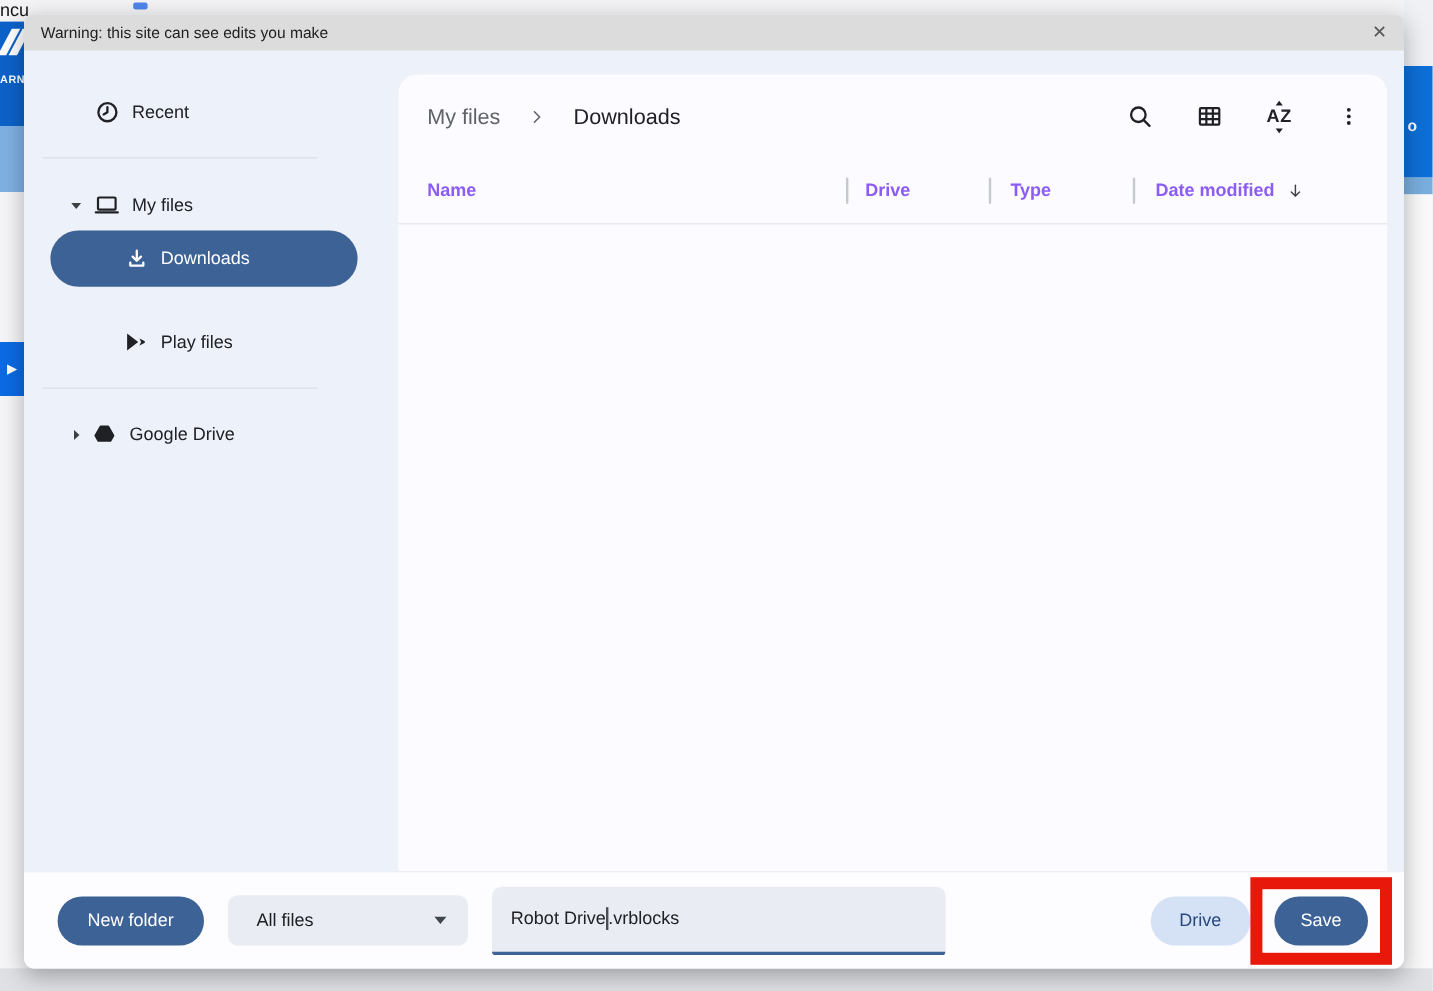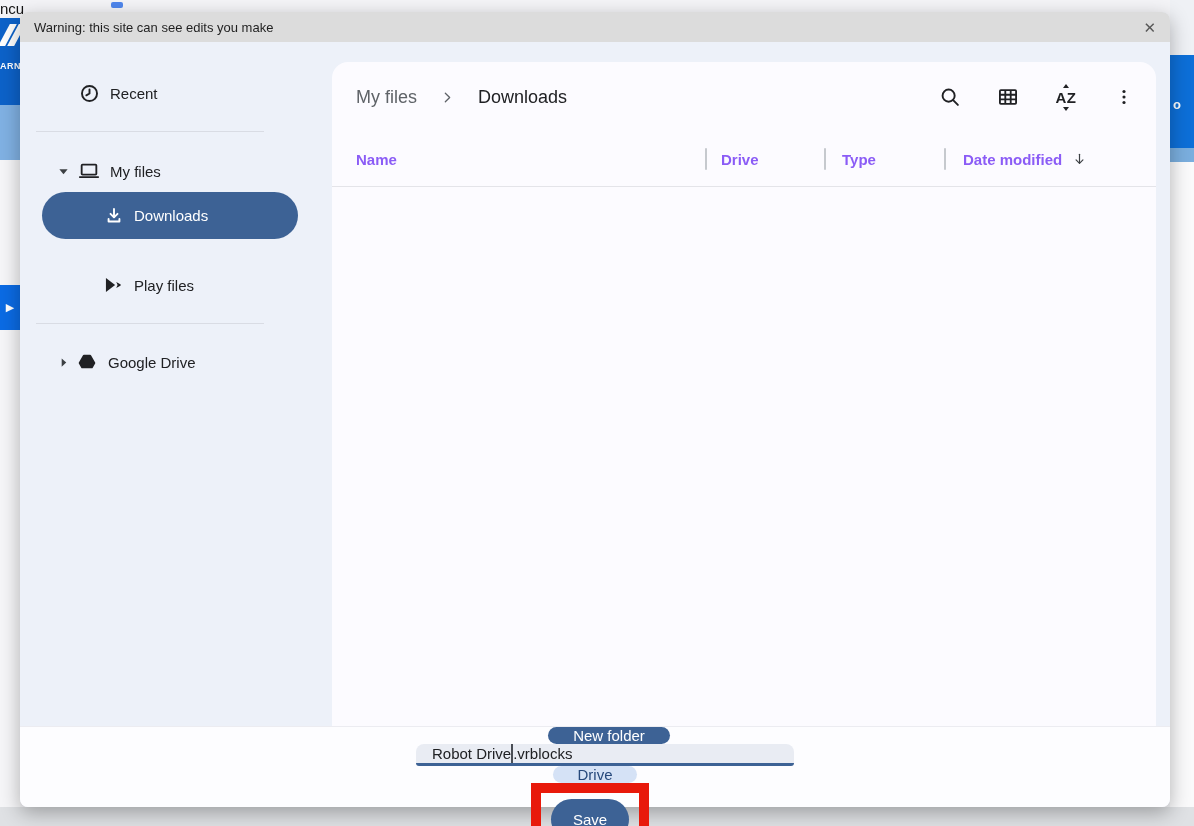--- a/index.html
+++ b/index.html
@@ -68,21 +68,21 @@
             font-size:15px;font-weight:600;color:#8b5cf6;}
   .col-lbl{position:absolute;top:50%;transform:translateY(-50%);cursor:pointer;white-space:nowrap;}
   .col-name{left:24px;}  .col-size{left:389px;}  .col-type{left:510px;}
   .col-date{left:631px;display:flex;align-items:center;gap:10px;}
   .col-sep{position:absolute;top:16px;width:2px;height:22px;background:#c6c9ce;border-radius:1px;}
   .sep1{left:373px;} .sep2{left:492px;} .sep3{left:612px;}
   .file-list{flex:1;background:#fcfbff;}
 
   
   .footer{position:absolute;left:0;right:0;bottom:0;height:81px;background:#fdfdff;
-          border-radius:0 0 8px 8px;border-top:1px solid #ececf1;display:flex;align-items:center;box-sizing:border-box;flex-direction:column;}
+          border-radius:0 0 8px 8px;border-top:1px solid #ececf1;display:flex;align-items:center;box-sizing:border-box;}
   .btn{height:41px;border-radius:21px;display:flex;align-items:center;font-size:15px;cursor:pointer;white-space:nowrap;}
   .btn-newfolder{margin-left:28px;padding:0 25px;background:#3d6295;color:#fff;}
   .select-filetype{margin-left:20px;width:200px;height:42px;border-radius:8px;background:#e9ecf3;
                    display:flex;align-items:center;padding:0 18px 0 24px;font-size:15px;box-sizing:border-box;cursor:pointer;}
   .select-caret{margin-left:auto;width:0;height:0;border-left:5px solid transparent;border-right:5px solid transparent;
                 border-top:6px solid #40464d;}
   .input-filename{margin-left:20px;width:378px;height:57px;background:#e9ecf3;border-radius:8px 8px 3px 3px;
                   border-bottom:3px solid #3d6295;display:flex;align-items:center;padding-left:16px;
                   font-size:15px;box-sizing:border-box;cursor:text;color:#202124;}
   .text-cursor{width:2px;height:19px;background:#4a4e55;flex:0 0 2px;}
@@ -253,20 +253,24 @@
 
         <div class="file-list"></div>
       </div>
     </div>
 
     <div class="footer">
       <div class="btn btn-newfolder">
         <span>New folder</span>
       </div>
 
+      <div class="select-filetype">
+        <span>All files</span>
+        <span class="select-caret"></span>
+      </div>
 
       <div class="input-filename">
         <span>Robot Drive</span>
         <span class="text-cursor"></span>
         <span>.vrblocks</span>
       </div>
 
       <div class="footer-spacer"></div>
 
       <div class="btn btn-cancel">

